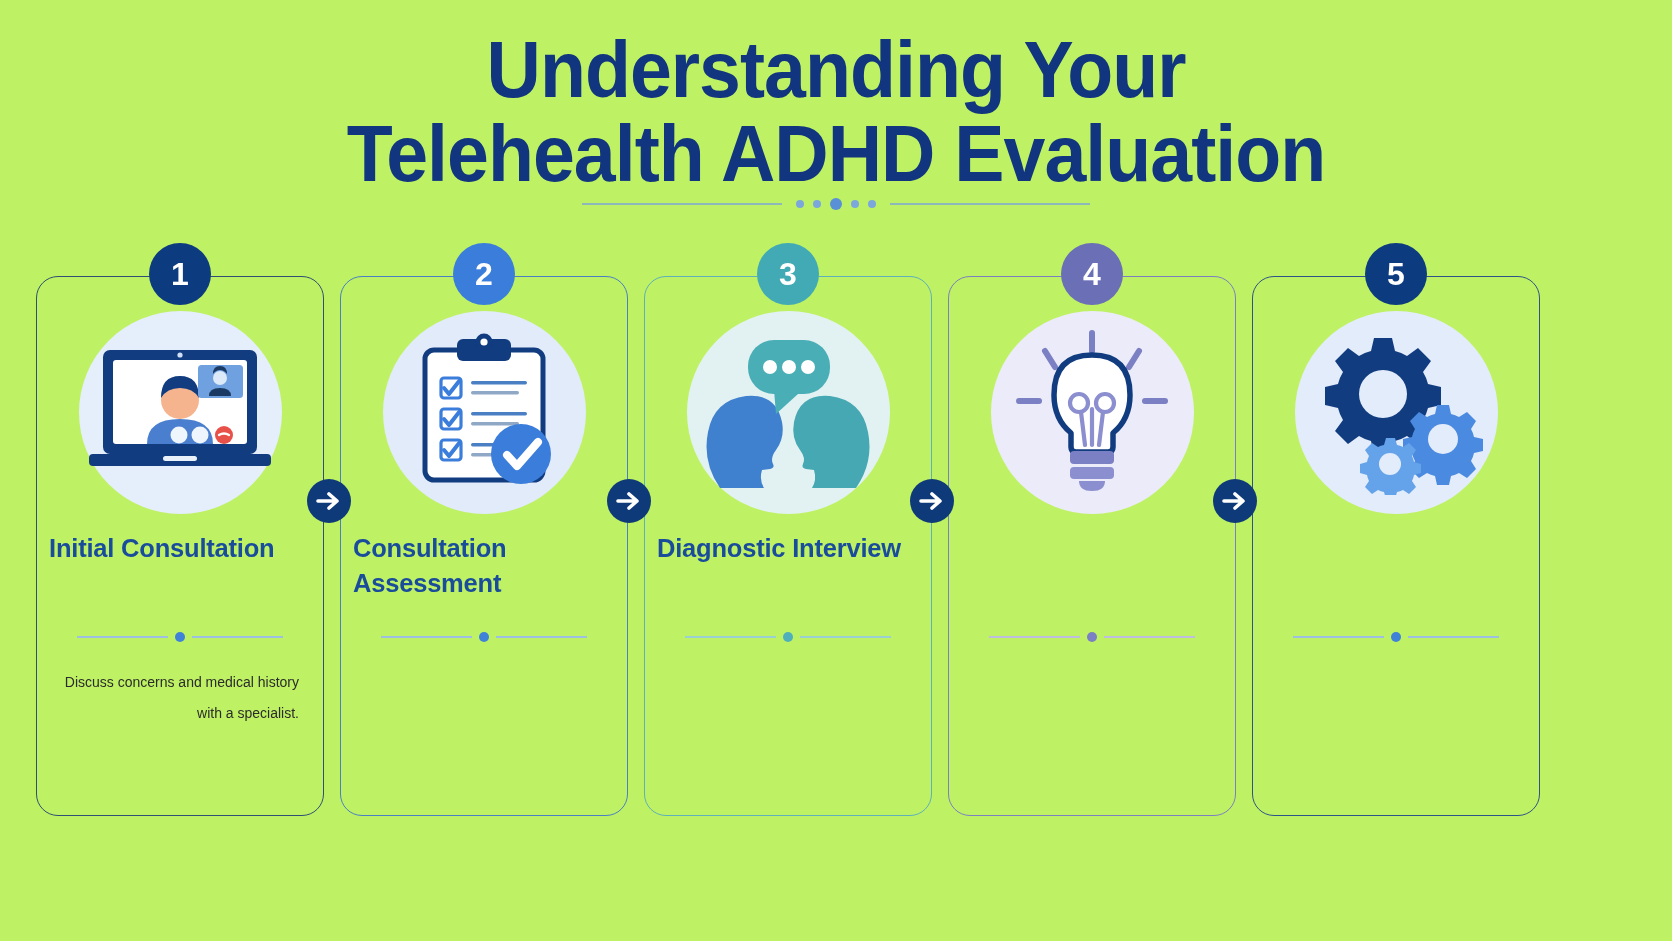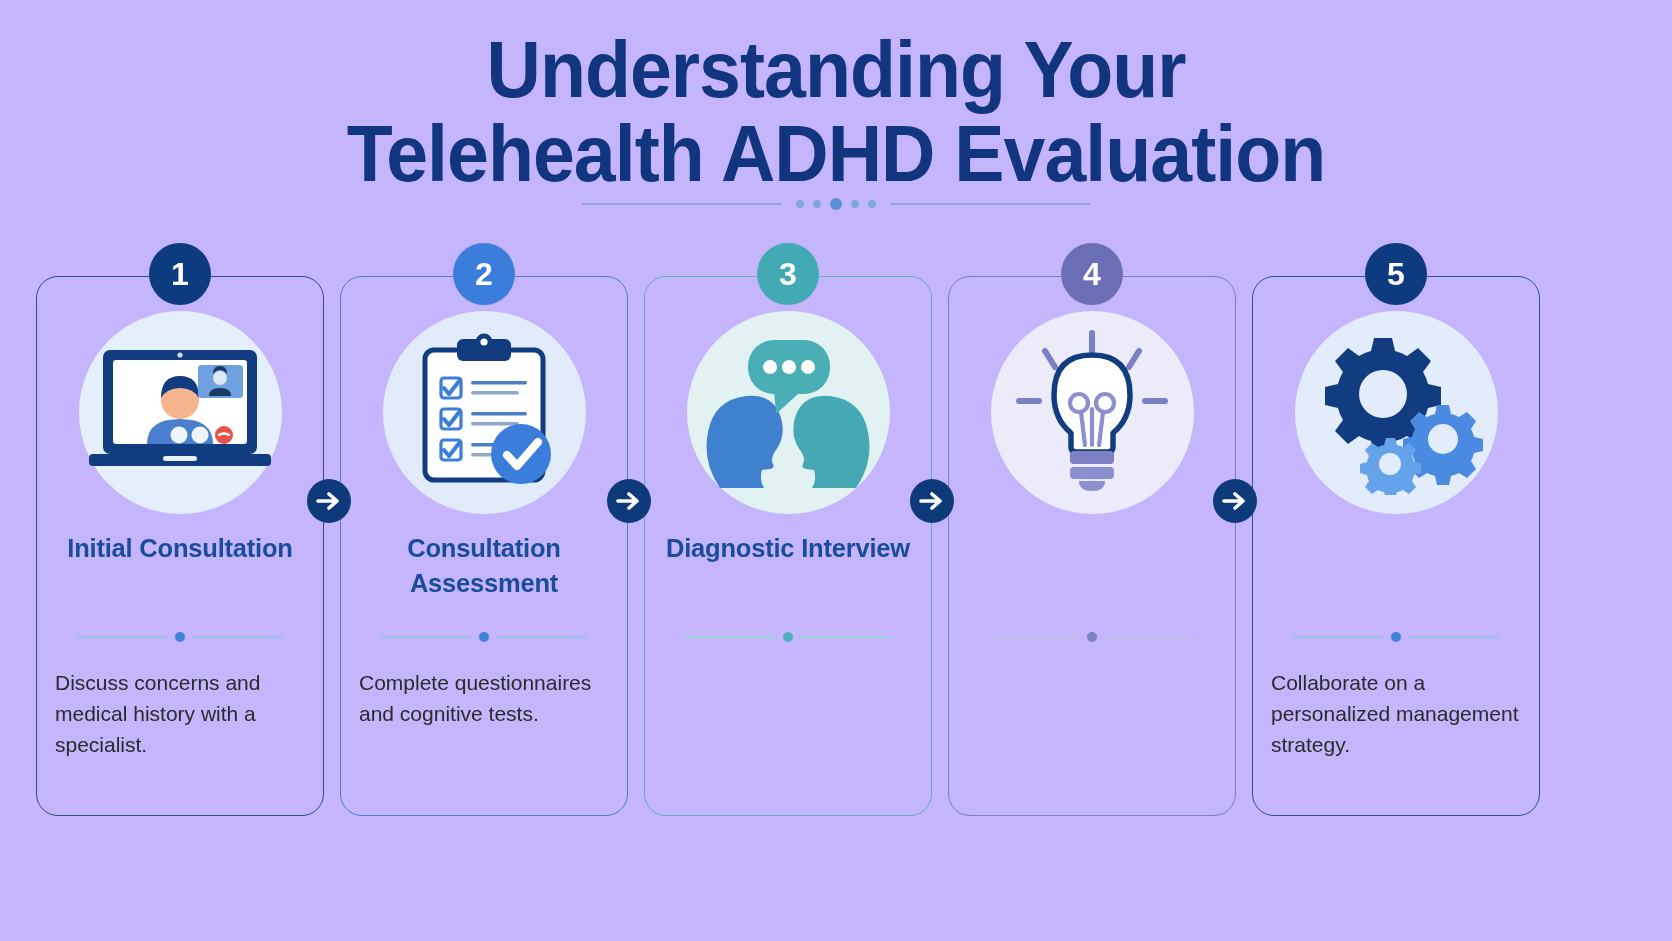--- a/index.html
+++ b/index.html
@@ -7,21 +7,21 @@
     padding: 0;
     background: #ffffff;
   }
   body {
     font-family: "Liberation Sans", sans-serif;
   }
   #canvas {
     position: relative;
     width: 1672px;
     height: 941px;
-    background: #c4b5fd;
+    background: #bef264;
     overflow: hidden;
   }
 
   
   .title-wrap {
     position: absolute;
     top: 28px;
     left: 0;
     width: 1672px;
     text-align: center;
@@ -133,21 +133,21 @@
     align-items: center;
     justify-content: center;
   }
 
   
   .card-title {
     position: absolute;
     top: 254px;
     left: 12px;
     right: 12px;
-    text-align: center;
+    text-align: left;
     font-size: 25.5px;
     line-height: 35px;
     font-weight: bold;
     color: #1a4c9c;
     letter-spacing: -0.2px;
   }
   .sep {
     position: absolute;
     top: 355px;
     left: 40px;
@@ -170,23 +170,23 @@
   }
   .card.c3 .sep .bar { background: #9ad0d4; }
   .card.c3 .sep .dot { background: #4fb0bb; }
   .card.c4 .sep .bar { background: #c0bee0; }
   .card.c4 .sep .dot { background: #7b7fc3; }
 
   .card-body {
     position: absolute;
     top: 390px;
     left: 18px;
-    right: 18px;
-    text-align: left;
-    font-size: 21px;
+    right: 24px;
+    text-align: right;
+    font-size: 14px;
     line-height: 31px;
     color: #2b2b2b;
   }
 
   
   .arrow {
     position: absolute;
     top: 479px;
     width: 44px;
     height: 44px;
@@ -300,21 +300,20 @@
           </svg>
         </div>
       </div>
 
       <div class="card-title">Consultation Assessment</div>
       <div class="sep">
         <div class="bar"></div>
         <div class="dot"></div>
         <div class="bar"></div>
       </div>
-      <div class="card-body">Complete questionnaires and cognitive tests.</div>
     </div>
 
     <div class="card c3">
       <div class="badge" style="background:#41aab5;">3</div>
 
       <div class="icon-zone">
         <div class="icon-circle" style="background:#e2f2f2;">
           <svg width="196" height="170" viewBox="0 0 196 170">
 
             <path d="M30 160 q-18-26-12-56 q6-32 38-36 q30-3 36 26 q3 16-6 28 q-6 8-3 14 q2 4-3 5 l-8 1 q-3 10 2 18 z" fill="#3f80cf"></path>
@@ -400,21 +399,20 @@
             <circle cx="86" cy="134" r="11" fill="#e3ecfa"></circle>
           </svg>
         </div>
       </div>
 
       <div class="sep">
         <div class="bar"></div>
         <div class="dot"></div>
         <div class="bar"></div>
       </div>
-      <div class="card-body">Collaborate on a personalized management strategy.</div>
     </div>
 
   </div>
 
   <div class="arrow a1">
     <svg width="26" height="20" viewBox="0 0 26 20">
         <path d="M2 10 h17 M13 3 l8 7 l-8 7" stroke="#ffffff" stroke-width="3.6" fill="none" stroke-linecap="round" stroke-linejoin="round"></path>
       </svg>
   </div>
   <div class="arrow a2">

